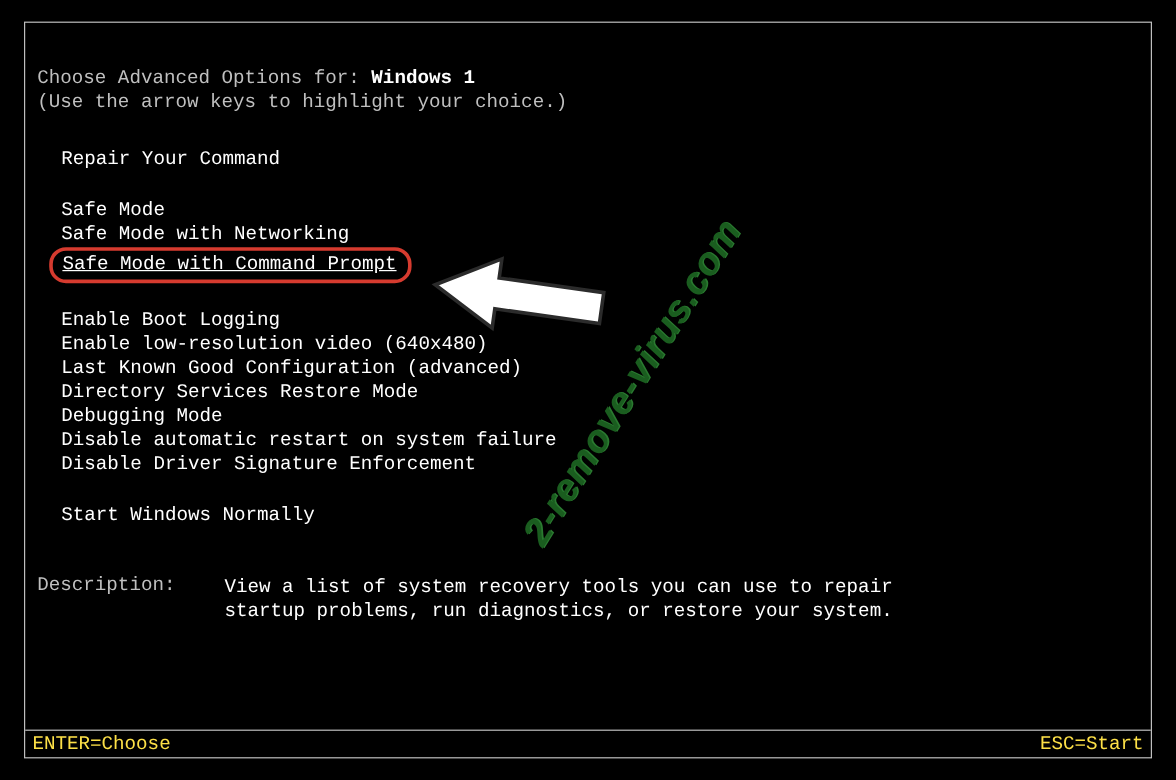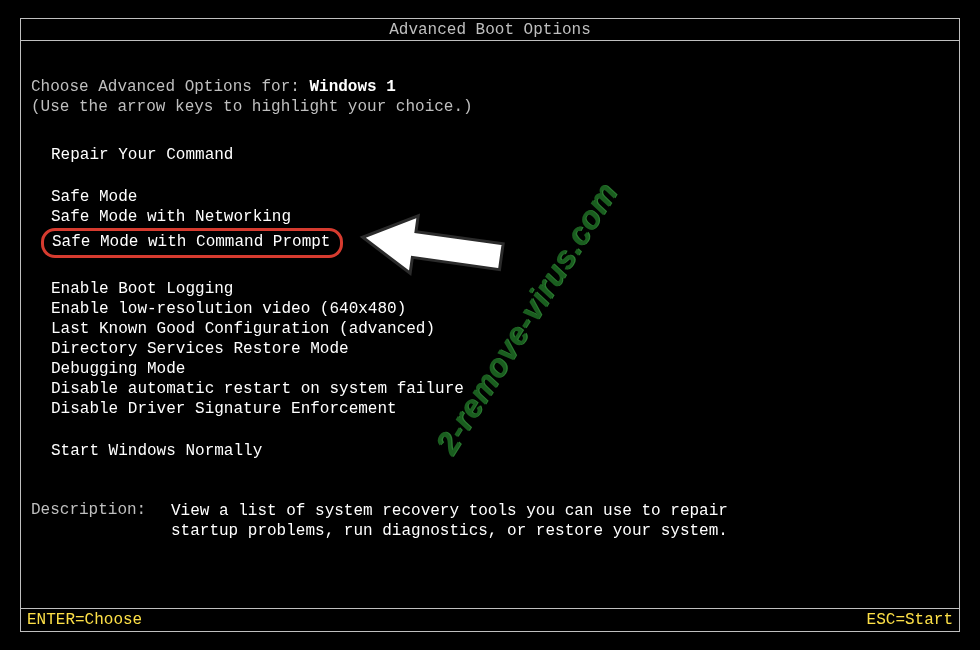--- a/index.html
+++ b/index.html
@@ -63,21 +63,21 @@
     padding: 1px 10px 3px 8px;
     margin-left: -10px;
     color: #ffffff;
     position: relative;
     top: 1px;
   }
   .desc {
     margin-top: 40px;
     padding-left: 0;
     display: flex;
-    gap: 0;
+    gap: 16px;
   }
   .desc-label {
     width: 140px;
     color: #bfbfbf;
     white-space: pre;
   }
   .desc-body {
     color: #ffffff;
     white-space: pre;
     line-height: 20px;
@@ -120,38 +120,37 @@
     pointer-events: none;
     white-space: nowrap;
     letter-spacing: 0.5px;
   }
 </style>
 </head>
 <body>
 
 <div class="screen">
 
-  <div class="header">Advanced Boot Options</div>
 
   <div class="content">
 
     <div class="line"><span>Choose Advanced Options for: </span><span class="os-name">Windows 1</span></div>
     <div class="line">(Use the arrow keys to highlight your choice.)</div>
 
     <div class="menu">
 
       <div class="group">
         <span class="item">Repair Your Command</span>
       </div>
 
       <div class="group">
         <span class="item">Safe Mode</span>
         <span class="item">Safe Mode with Networking</span>
         <span class="highlight-capsule">
-          <span class="item" style="padding:0;">Safe Mode with Command Prompt</span>
+          <span class="item" style="padding:0;text-decoration:underline;">Safe Mode with Command Prompt</span>
         </span>
       </div>
 
       <div class="group">
         <span class="item">Enable Boot Logging</span>
         <span class="item">Enable low-resolution video (640x480)</span>
         <span class="item">Last Known Good Configuration (advanced)</span>
         <span class="item">Directory Services Restore Mode</span>
         <span class="item">Debugging Mode</span>
         <span class="item">Disable automatic restart on system failure</span>

